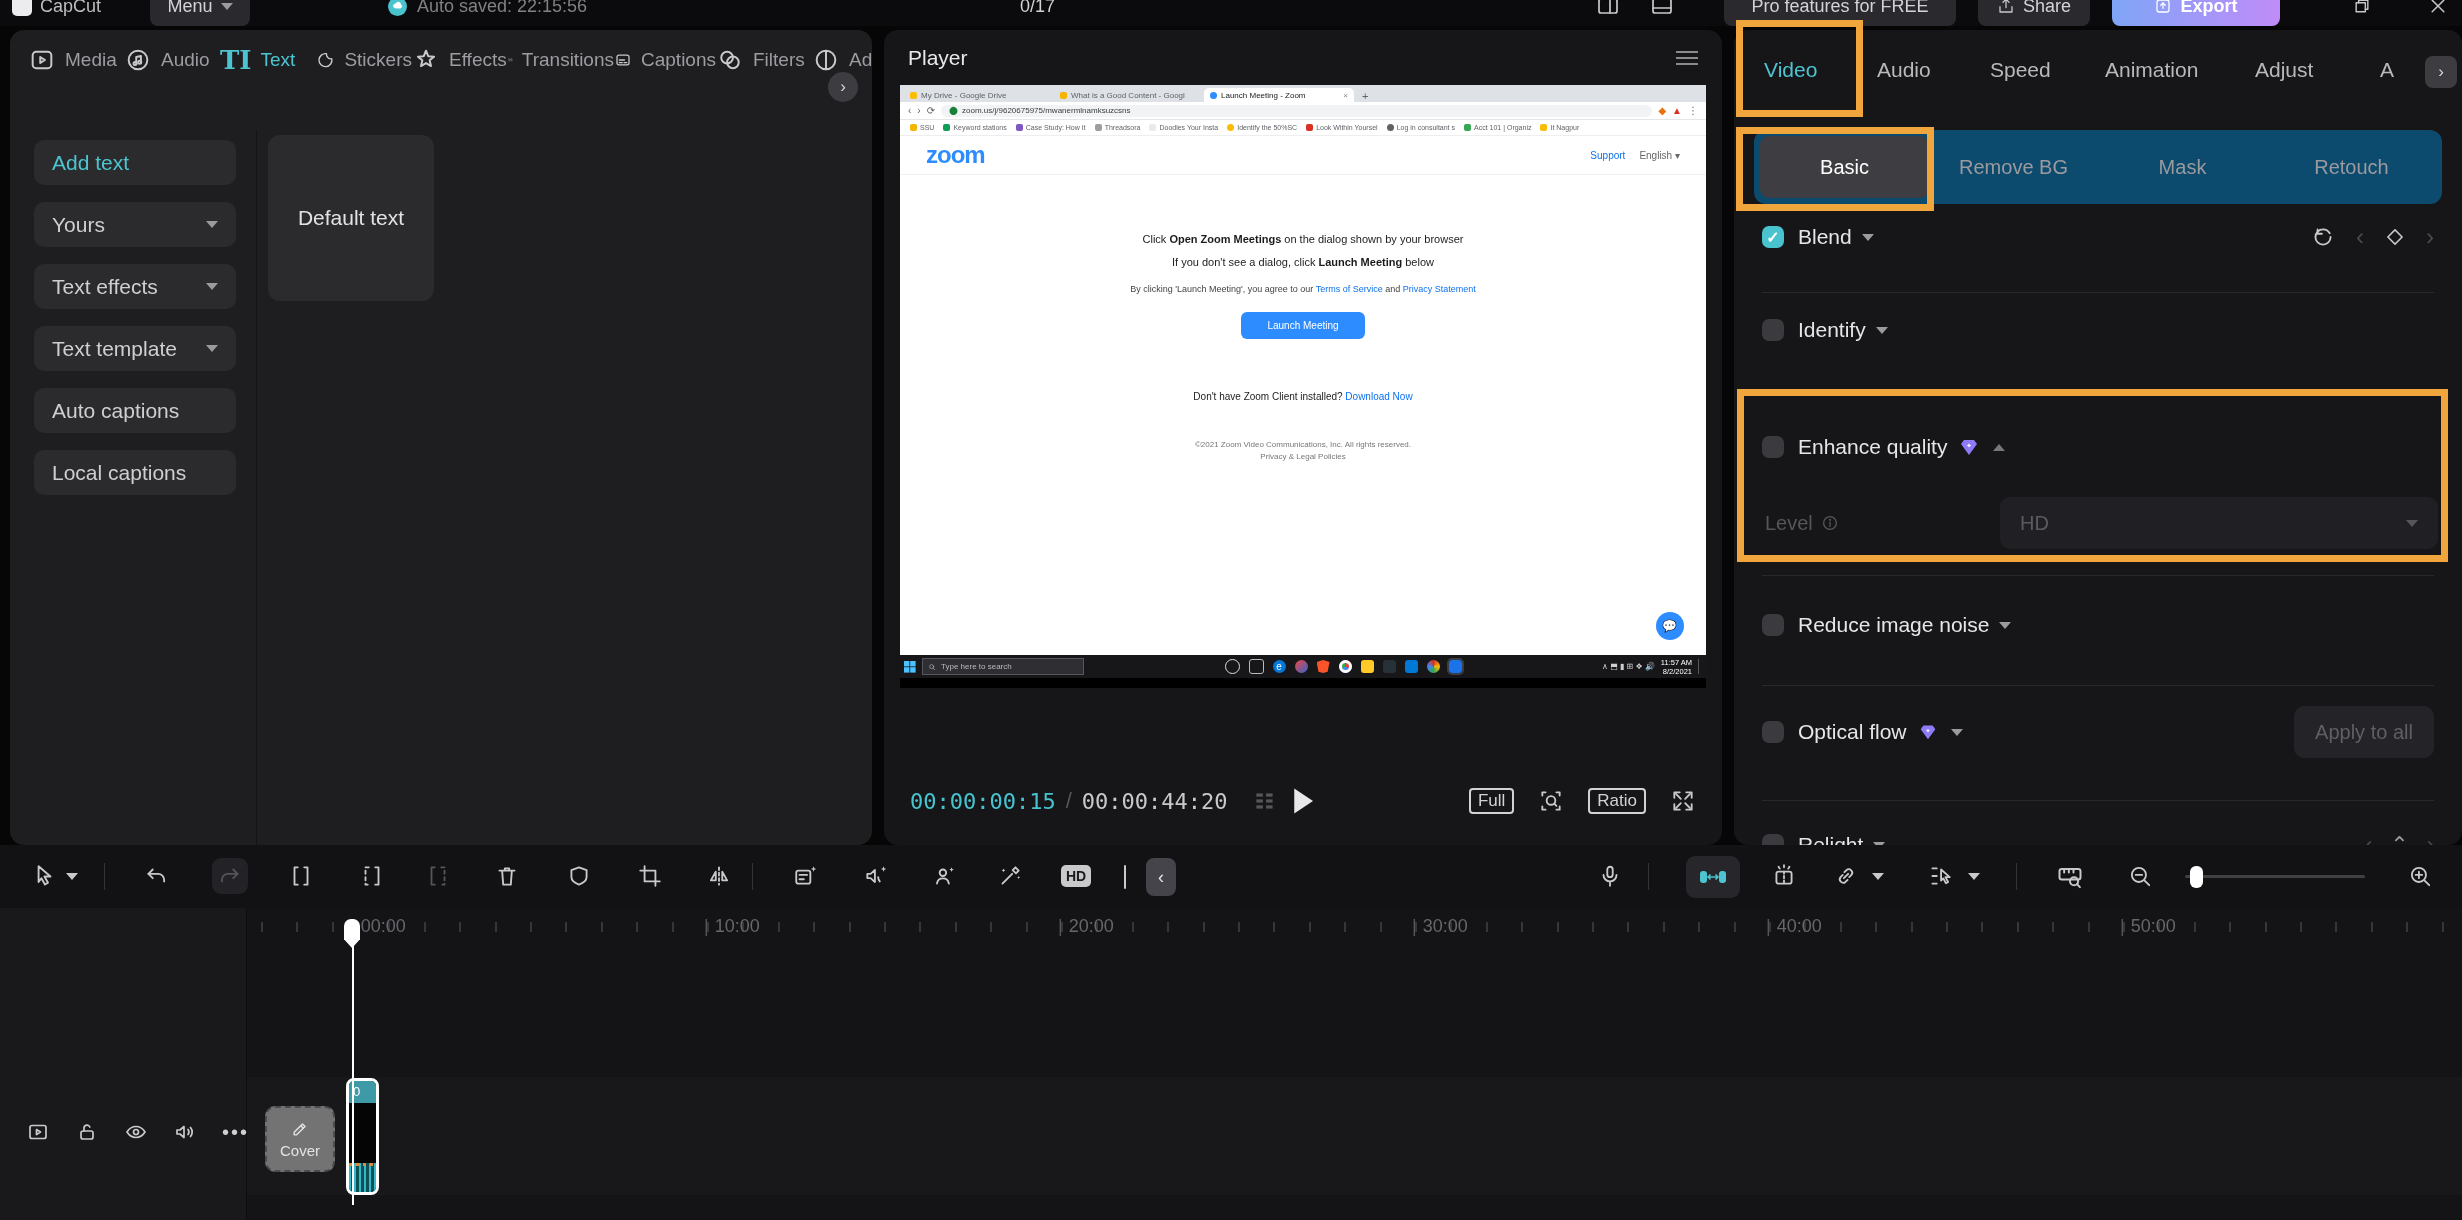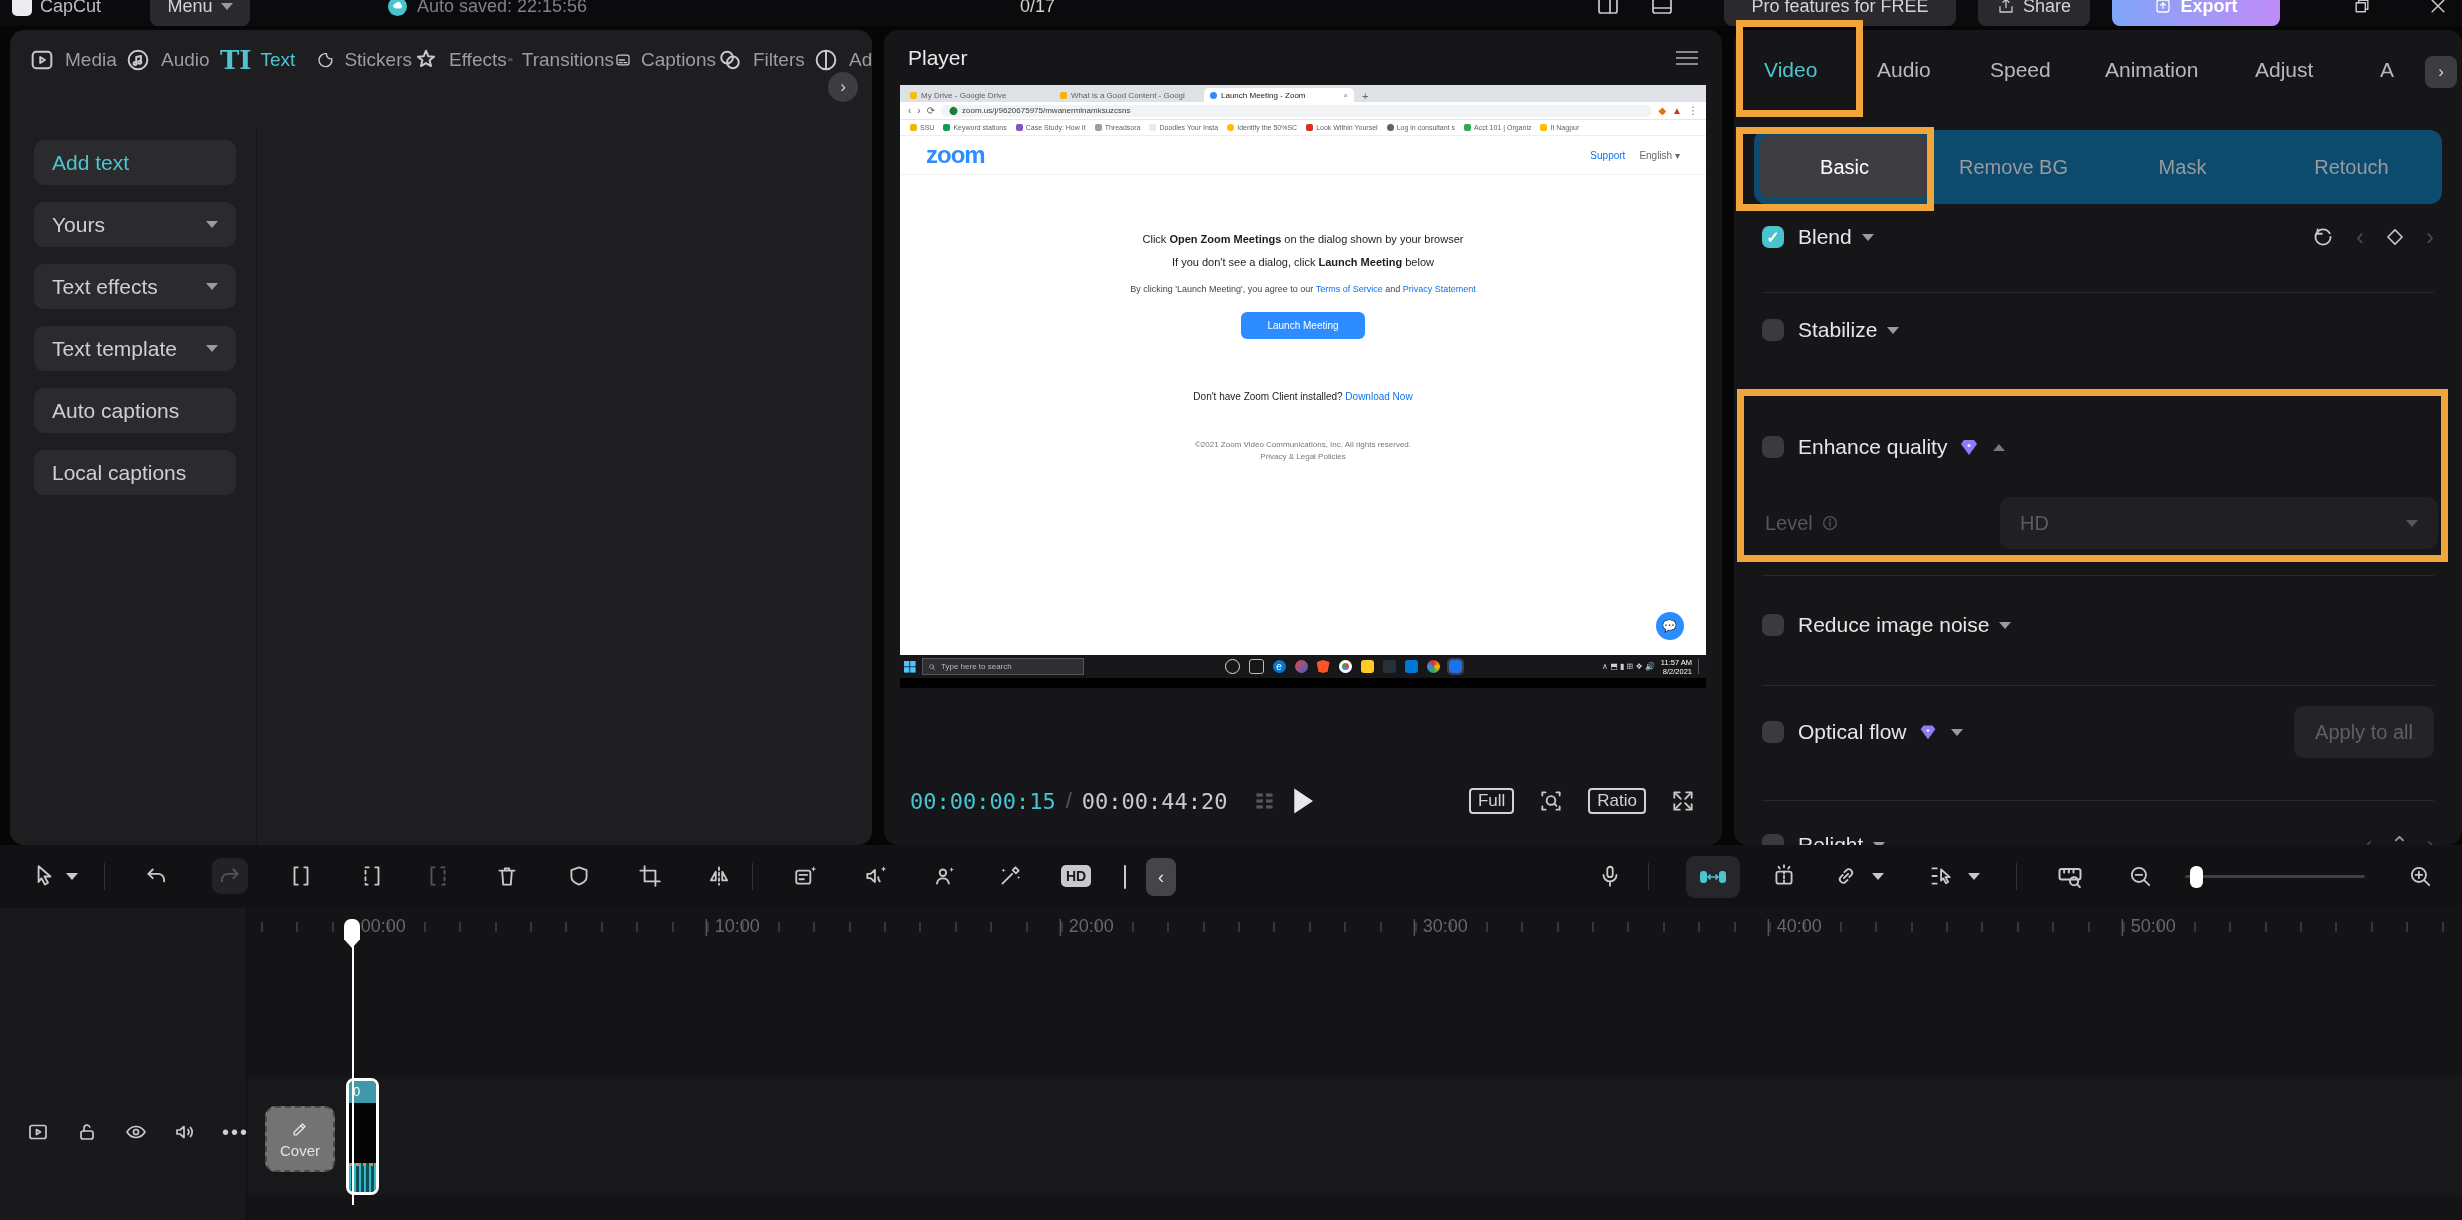--- a/index.html
+++ b/index.html
@@ -236,20 +236,23 @@
         <span class="caret"></span>
       </div>
     <div class="lbtn">
         <span>Auto captions</span>
       </div>
     <div class="lbtn">
         <span>Local captions</span>
       </div>
   </div>
 
+  <div class="abs" style="left:258px;top:105px;width:166px;height:166px;background:#2b2b2e;border-radius:12px;display:flex;align-items:center;justify-content:center;color:#e2e2e4;font-size:21px;">
+    <span>Default text</span>
+  </div>
 </div>
 
 <div id="player-panel" class="abs panel">
   <div class="row" style="height:55px;padding:0 24px;justify-content:space-between;">
     <span style="color:#e9e9eb;font-size:21px;">Player</span>
     <div>
       <div style="width:22px;height:2px;background:#8a8a8e;margin:4px 0;"></div>
       <div style="width:22px;height:2px;background:#8a8a8e;margin:4px 0;"></div>
       <div style="width:22px;height:2px;background:#8a8a8e;margin:4px 0;"></div>
     </div>
@@ -460,21 +463,21 @@
       <svg class="ic" width="22" height="22" viewBox="0 0 24 24">
           <rect x="6.5" y="6.5" width="11" height="11" transform="rotate(45 12 12)"></rect>
         </svg>
       <span style="color:#4a4a4f;font-size:24px;">›</span>
     </div>
   </div>
   <div class="divider" style="top:262px;"></div>
 
   <div class="abs row" style="left:28px;top:275px;height:50px;">
     <div class="chk"></div>
-    <span class="sec-label">Stabilize</span>
+    <span class="sec-label">Identify</span>
     <span class="caret"></span>
   </div>
 
   <div class="abs row" style="left:28px;top:392px;height:50px;">
     <div class="chk"></div>
     <span class="sec-label">Enhance quality</span>
     <svg width="24" height="24" viewBox="0 0 24 24">
         <path d="M7 5h10l3 4-8 11L4 9z" fill="#8e7bf8"></path>
         <path d="M12 8.2l.7 1.6 1.6.7-1.6.7-.7 1.6-.7-1.6-1.6-.7 1.6-.7z" fill="#fff"></path>
       </svg>

